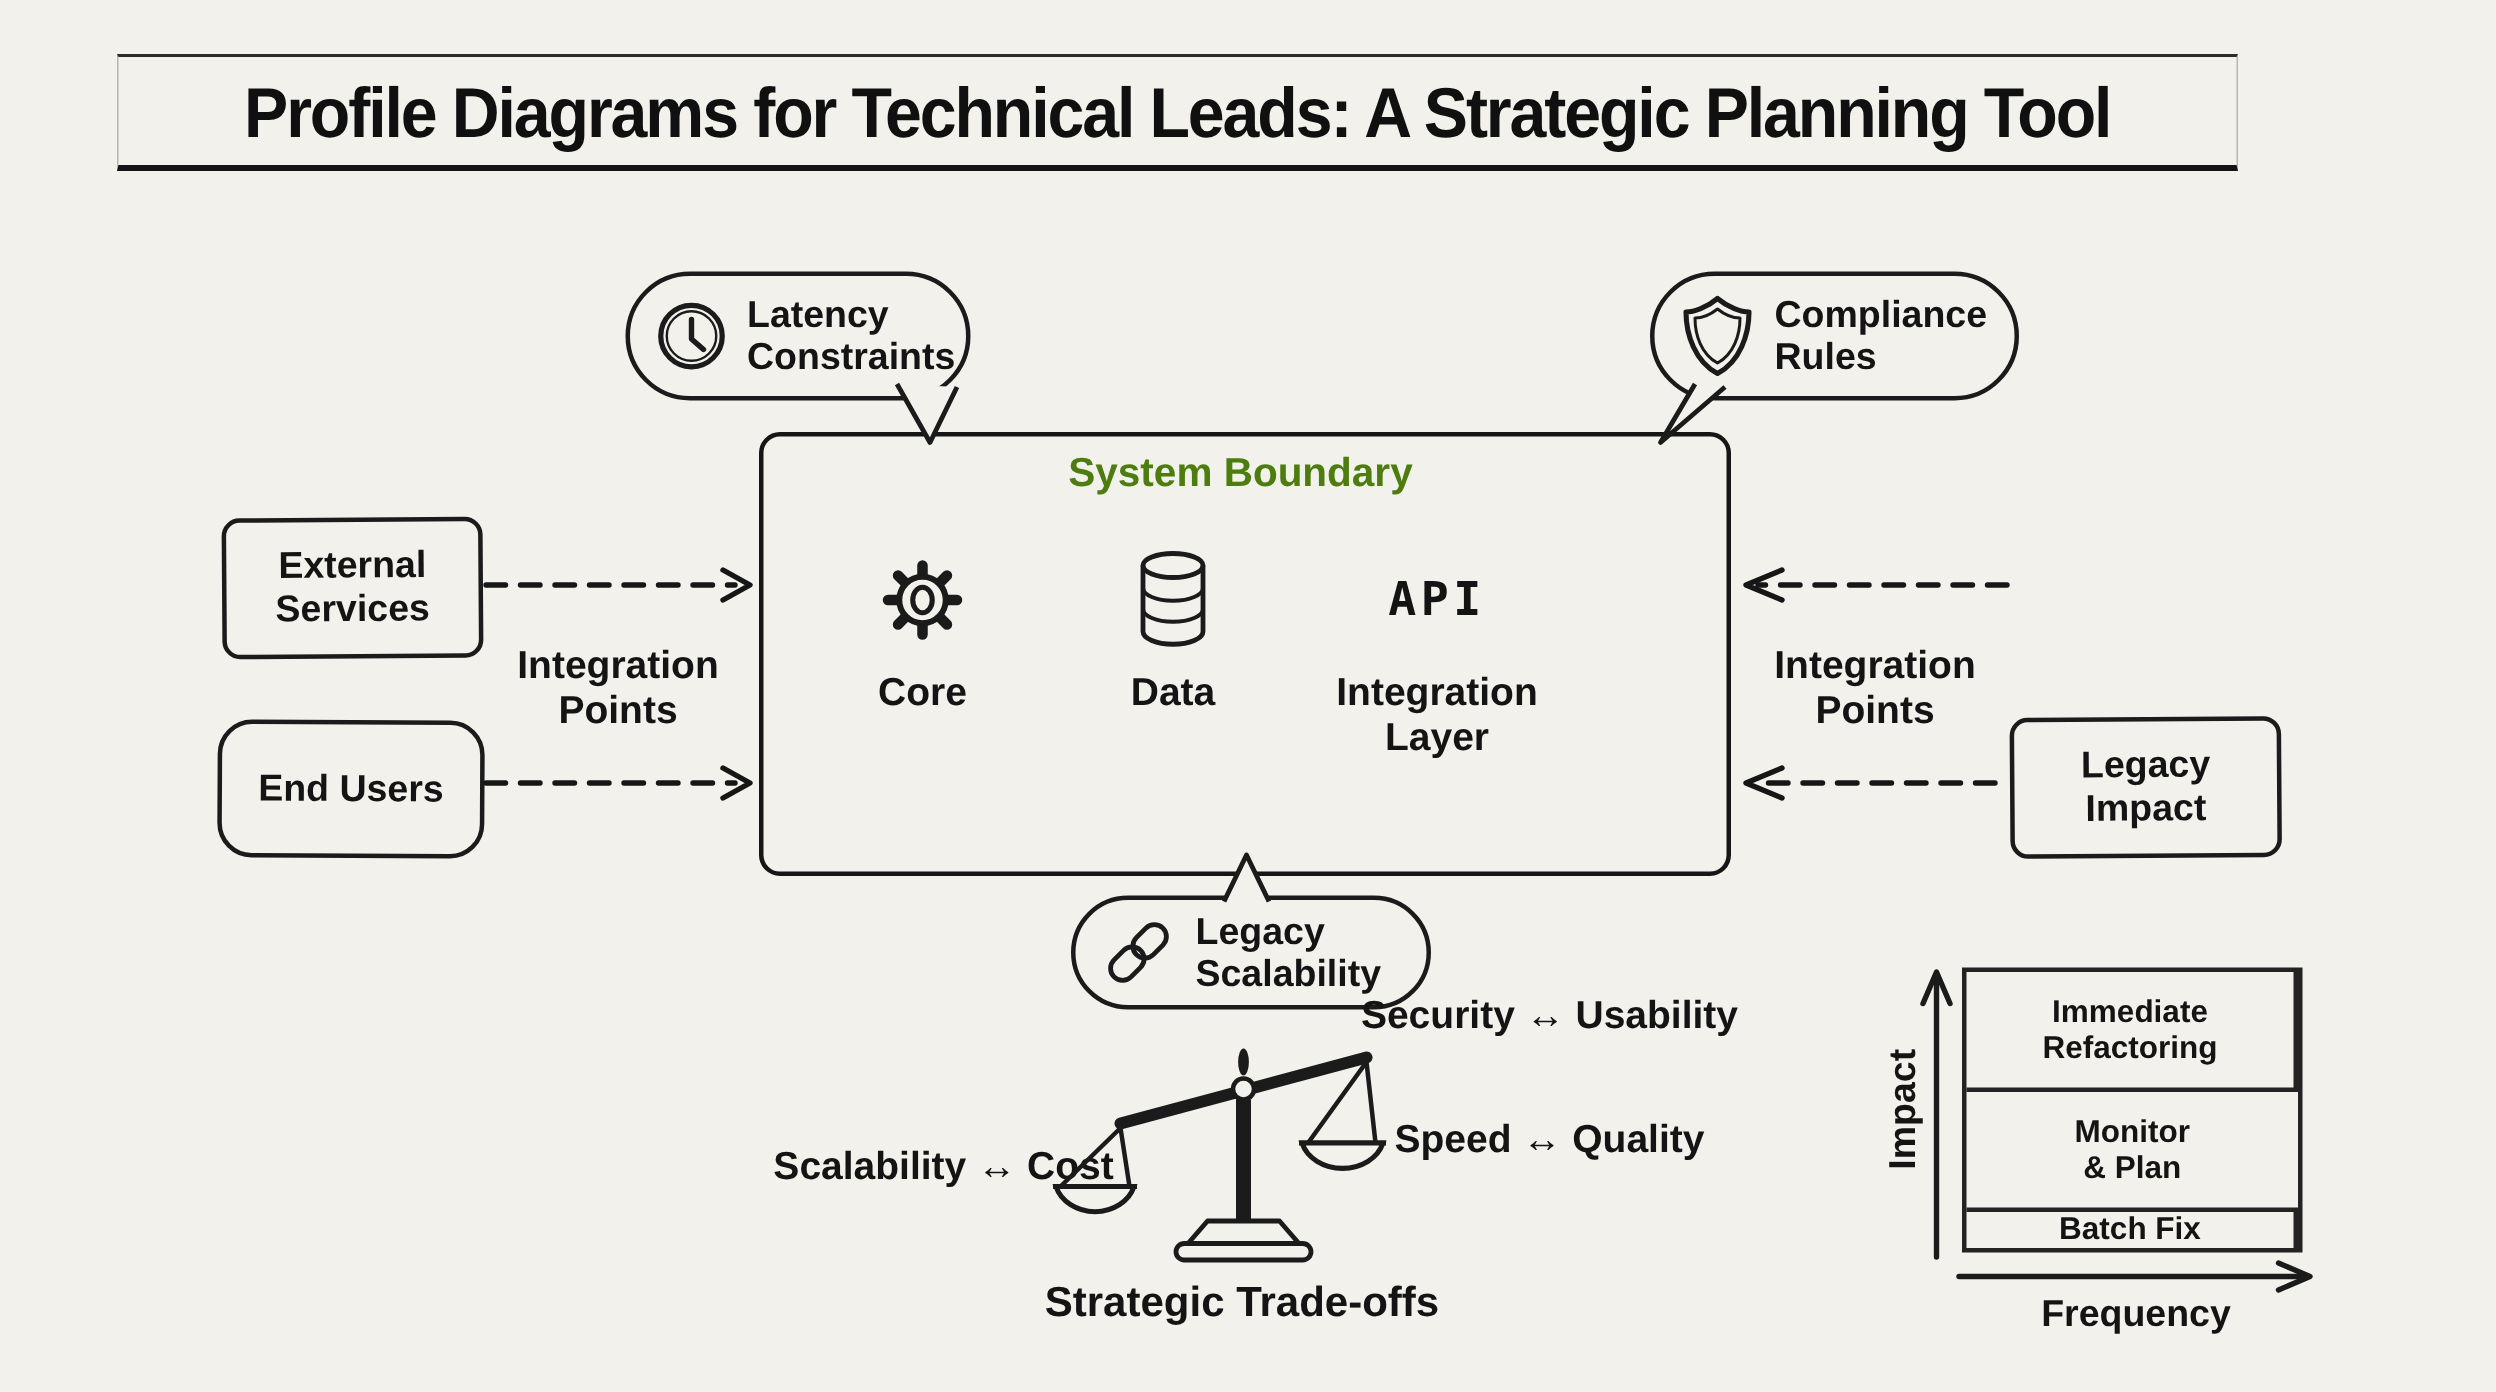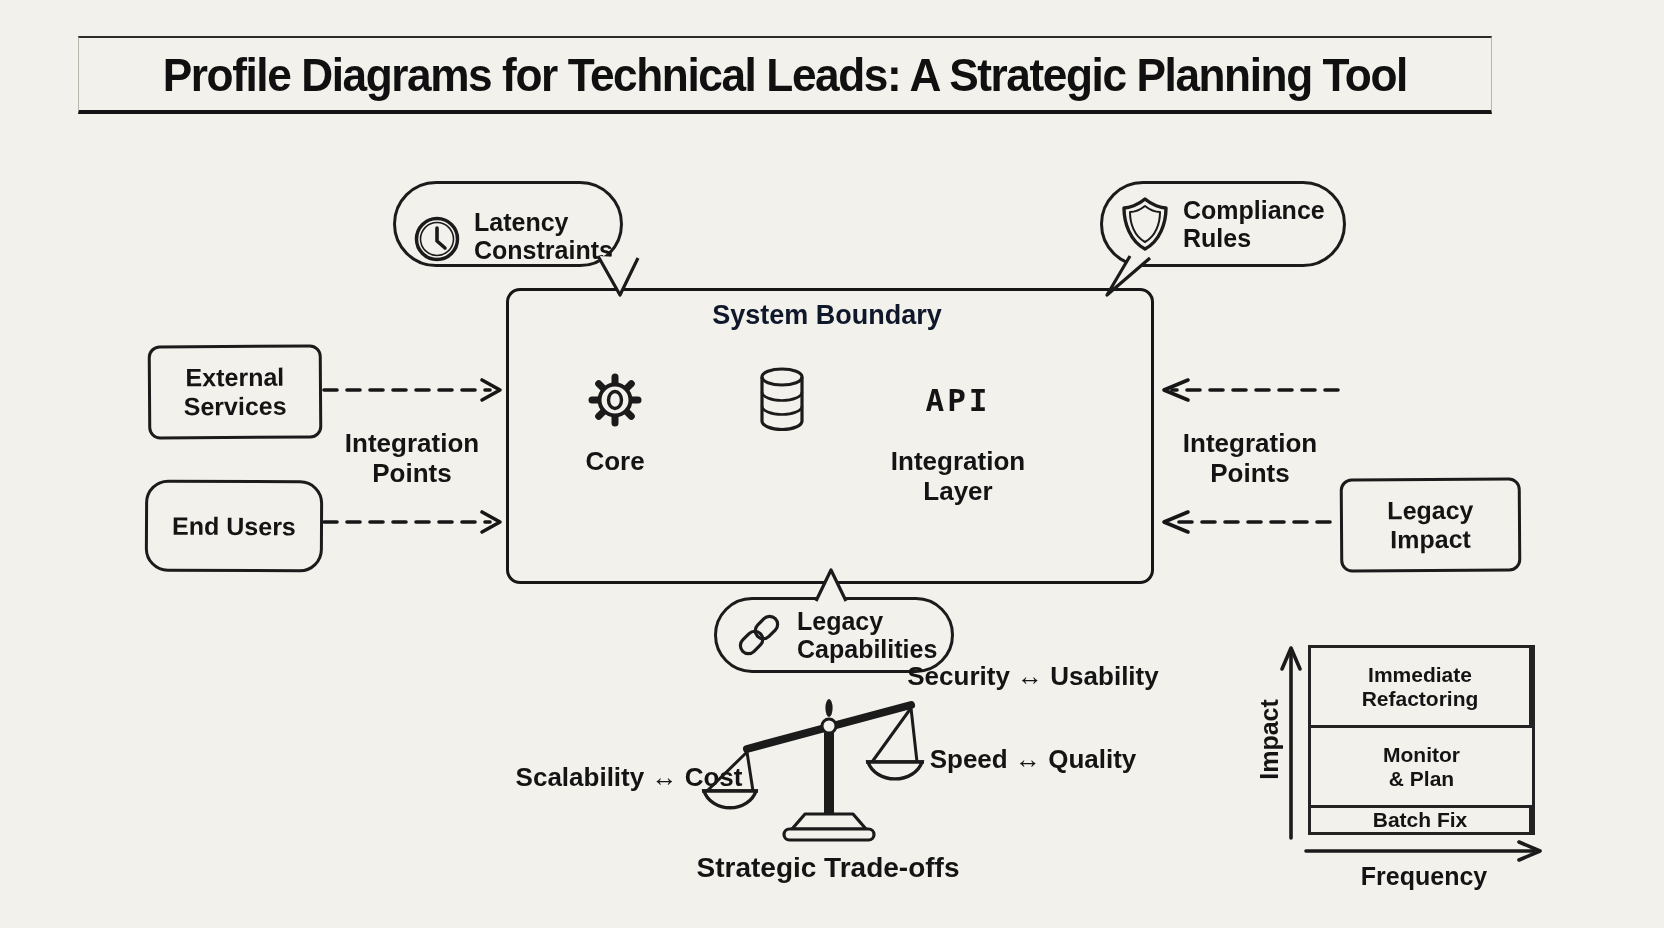--- a/index.html
+++ b/index.html
@@ -34,21 +34,21 @@
     font-weight:bold;font-size:25px;line-height:28px;color:#141414;
     padding-left:16px;box-sizing:border-box;
   }
   .bubble .ic{flex:0 0 auto;display:flex;align-items:center;justify-content:center;margin-right:12px;}
   
   .sys-box{
     left:506px;top:288px;width:642px;height:290px;
     border:3.5px solid #161616;border-radius:14px;
   }
   .sys-title{left:506px;top:300px;width:642px;text-align:center;
-    font-weight:bold;font-size:27px;color:#0f172a;}
+    font-weight:bold;font-size:27px;color:#4d7c0f;}
   .component{width:210px;text-align:center;}
   .component .icon-slot{height:76px;display:flex;align-items:center;justify-content:center;}
   .component .comp-label{font-weight:bold;font-size:26px;line-height:30px;color:#141414;margin-top:8px;}
   .api-text{font-family:"DejaVu Sans Mono","Liberation Mono",monospace;
     font-size:31px;font-weight:bold;letter-spacing:3px;color:#141414;text-align:center;}
   
   .flabel{font-weight:bold;text-align:center;color:#141414;}
   .two-line span{display:block;}
   .rot-left{transform:rotate(-90deg);}
   
@@ -64,21 +64,21 @@
   svg{display:block;}
   .overlay{left:0;top:0;pointer-events:none;}
 </style>
 </head>
 <body>
 
 <div class="abs title-frame">
   <div class="title-text">Profile Diagrams for Technical Leads: A Strategic Planning Tool</div>
 </div>
 
-<div class="abs bubble" style="left:393px;top:181px;width:230px;height:86px;align-items:flex-end;">
+<div class="abs bubble" style="left:417px;top:181px;width:230px;height:86px;">
   <span class="ic">
     <svg width="50" height="50" viewBox="-25 -25 50 50">
       <circle r="20.5" fill="none" stroke="#1b1b1b" stroke-width="3.5"></circle>
       <circle r="16.5" fill="none" stroke="#1b1b1b" stroke-width="1.6"></circle>
       <path d="M0,-11 L0,2 L8,9" fill="none" stroke="#1b1b1b" stroke-width="3.6" stroke-linecap="round" stroke-linejoin="round"></path>
     </svg>
   </span>
   <span class="two-line">
     <span>Latency</span>
     <span>Constraints</span>
@@ -126,20 +126,21 @@
 <div class="abs component" style="left:677px;top:362px;">
   <div class="icon-slot">
     <svg width="56" height="66" viewBox="-28 -33 56 66">
       <path d="M-20,-23 V21 A20,8.5 0 0 0 20,21 V-23" fill="none" stroke="#1b1b1b" stroke-width="3.2"></path>
       <ellipse cy="-23" rx="20" ry="8" fill="none" stroke="#1b1b1b" stroke-width="3.2"></ellipse>
       <path d="M-20,-8 A20,8.5 0 0 0 20,-8" fill="none" stroke="#1b1b1b" stroke-width="2.6"></path>
       <path d="M-20,6 A20,8.5 0 0 0 20,6" fill="none" stroke="#1b1b1b" stroke-width="2.6"></path>
     </svg>
   </div>
   <div class="comp-label two-line">
+    <span>Data</span>
   </div>
 </div>
 
 <div class="abs component" style="left:853px;top:362px;">
   <div class="icon-slot">
     <span class="api-text">API</span>
   </div>
   <div class="comp-label two-line">
     <span>Integration</span>
     <span>Layer</span>
@@ -177,21 +178,21 @@
   <span class="ic">
     <svg width="52" height="52" viewBox="-26 -26 52 52">
       <g transform="rotate(-45)" fill="none" stroke="#1b1b1b" stroke-width="3.2">
         <rect x="-23" y="-8" width="25" height="16" rx="8"></rect>
         <rect x="-2" y="-8" width="25" height="16" rx="8"></rect>
       </g>
     </svg>
   </span>
   <span class="two-line" style="font-size:25px;line-height:28px;">
     <span>Legacy</span>
-    <span>Capabilities</span>
+    <span>Scalability</span>
   </span>
 </div>
 
 <div class="abs flabel" style="left:479px;top:762px;width:300px;font-size:26px;">Scalability ↔ Cost</div>
 <div class="abs flabel" style="left:883px;top:661px;width:300px;font-size:26px;">Security ↔ Usability</div>
 <div class="abs flabel" style="left:883px;top:744px;width:300px;font-size:26px;">Speed ↔ Quality</div>
 <div class="abs flabel" style="left:628px;top:852px;width:400px;font-size:28px;">Strategic Trade-offs</div>
 
 <div class="abs matrix">
   <div class="mcell br bb two-line">

